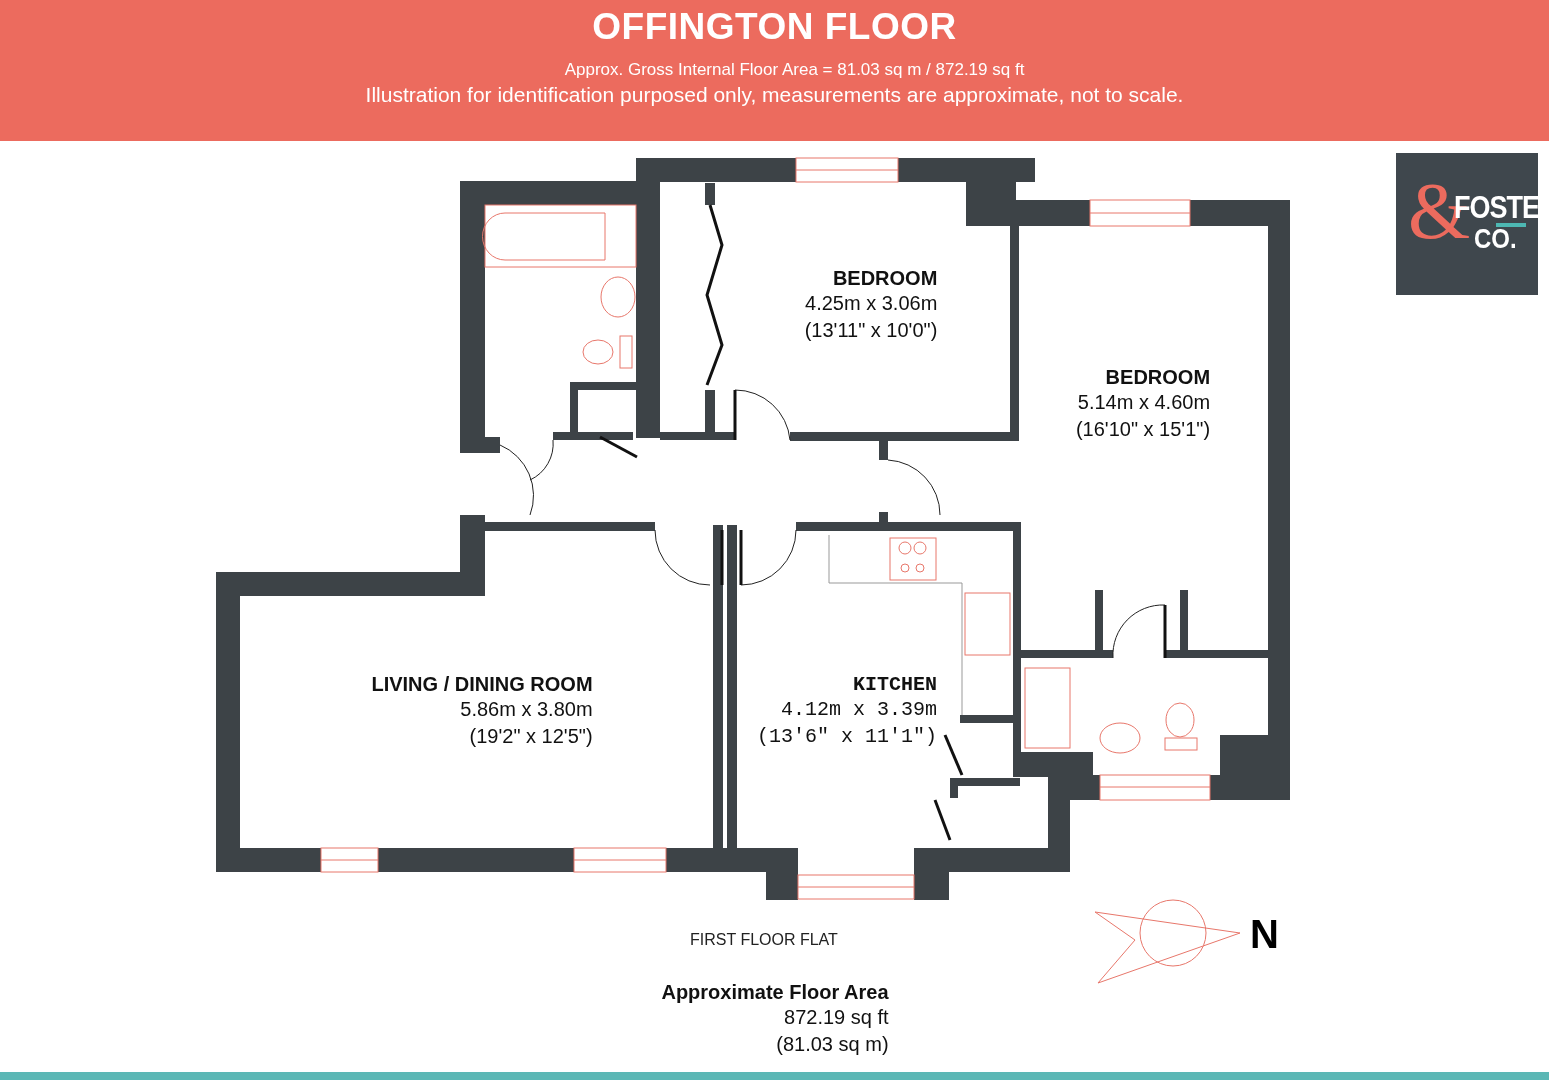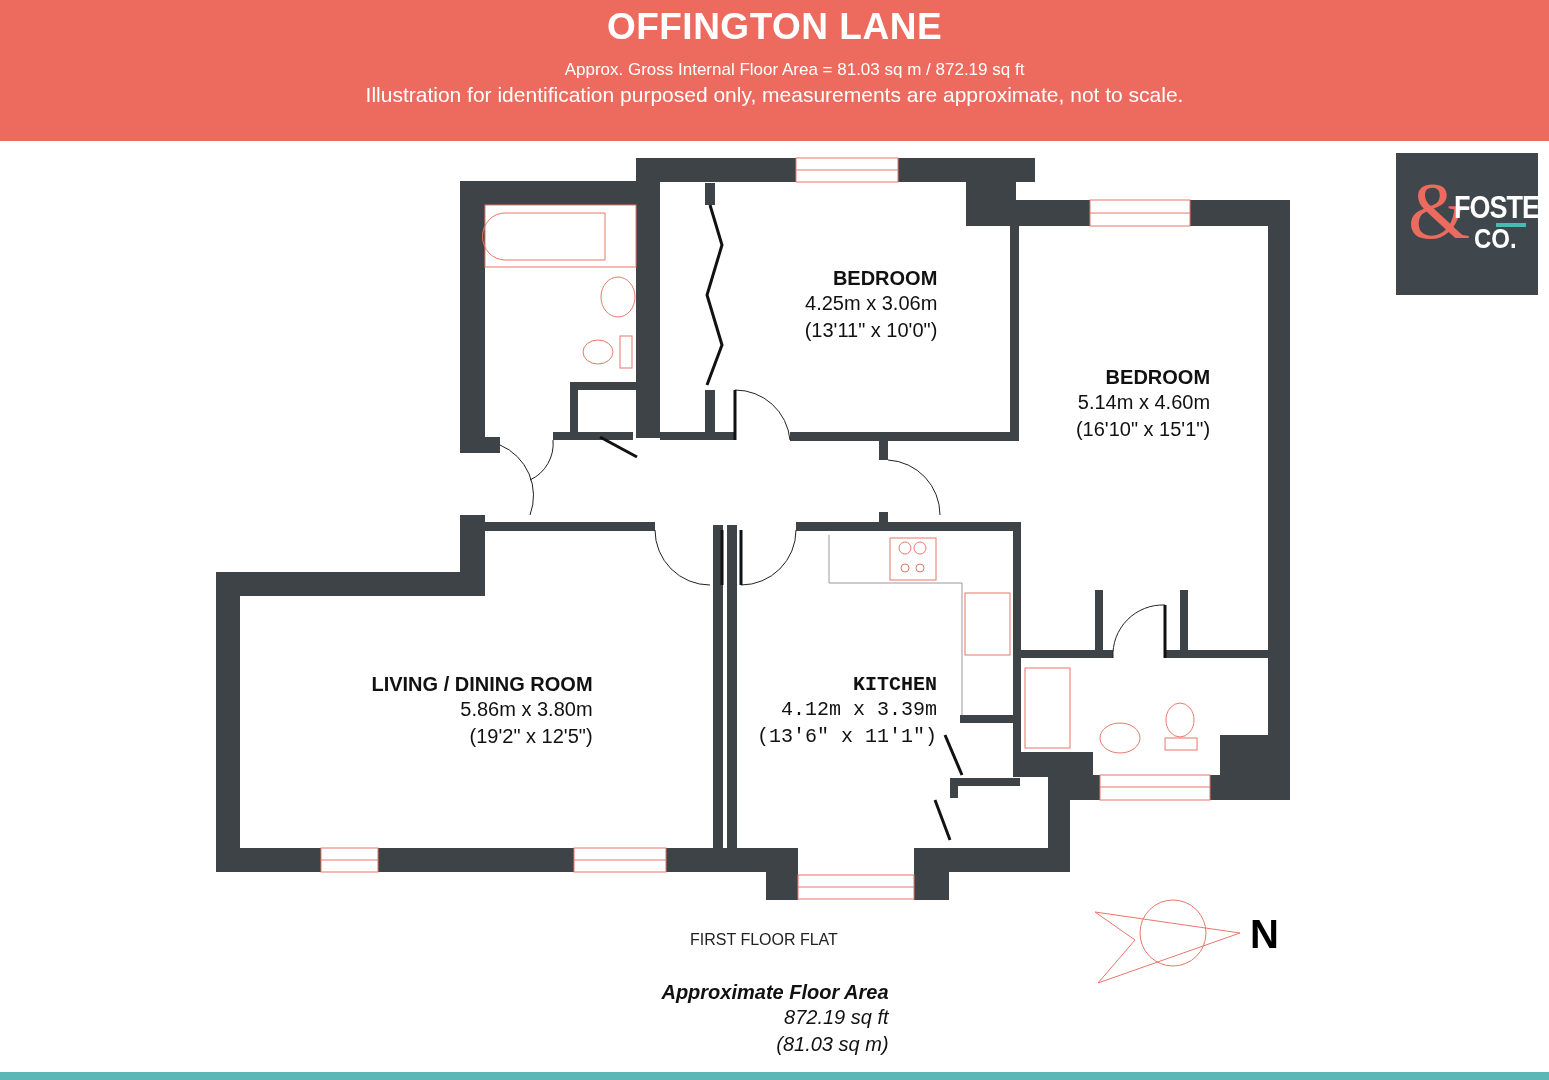--- a/index.html
+++ b/index.html
@@ -11,31 +11,31 @@
   .logo { position:absolute; left:1396px; top:153px; width:142px; height:142px; background:#3f474d; }
   .logo .amp { position:absolute; left:12px; top:18px; font-family:"Liberation Serif", serif; font-size:80px; color:#ec6b5e; line-height:1; }
   .logo .foster { position:absolute; left:58px; top:40px; font-size:27px; font-weight:bold; color:#fff; letter-spacing:-1px; transform:scaleY(1.15); }
   .logo .co { position:absolute; left:78px; top:72px; font-size:24px; font-weight:bold; color:#fff; transform:scaleY(1.15); }
   .logo .bar { position:absolute; left:100px; top:70px; width:30px; height:4px; background:#4db8b3; }
   svg.plan { position:absolute; left:0; top:0; }
   .room { position:absolute; text-align:right; color:#111; transform:translateX(-50%); white-space:nowrap; }
   .room .name { font-weight:bold; font-size:20px; }
   .room .dim { font-size:20px; line-height:27px; }
   .floor-label { position:absolute; left:690px; top:931px; font-size:16px; color:#222;text-align:right; }
-  .area { position:absolute; left:775px; top:981px; transform:translateX(-50%); text-align:center; color:#111;font-style:italic; }
+  .area { position:absolute; left:775px; top:981px; transform:translateX(-50%); text-align:center; color:#111; }
   .area .h { font-weight:bold; font-size:20px; }
   .area .v { font-size:20px; line-height:27px;text-align:right; }
   .north { position:absolute; left:1250px; top:912px; font-size:40px; font-weight:bold; color:#000; }
   .footer-bar { position:absolute; left:0; top:1072px; width:1549px; height:8px; background:#5bb7b5; }
 </style>
 </head>
 <body>
 
 <div class="header">
-  <div class="title">OFFINGTON LANE</div>
+  <div class="title">OFFINGTON FLOOR</div>
   <div class="sub1">Approx. Gross Internal Floor Area = 81.03 sq m / 872.19 sq ft</div>
   <div class="sub2">Illustration for identification purposed only, measurements are approximate, not to scale.</div>
 </div>
 
 <div class="logo">
   <span class="amp">&amp;</span>
   <span class="foster">FOSTER</span>
   <span class="bar"></span>
   <span class="co">CO.</span>
 </div>

